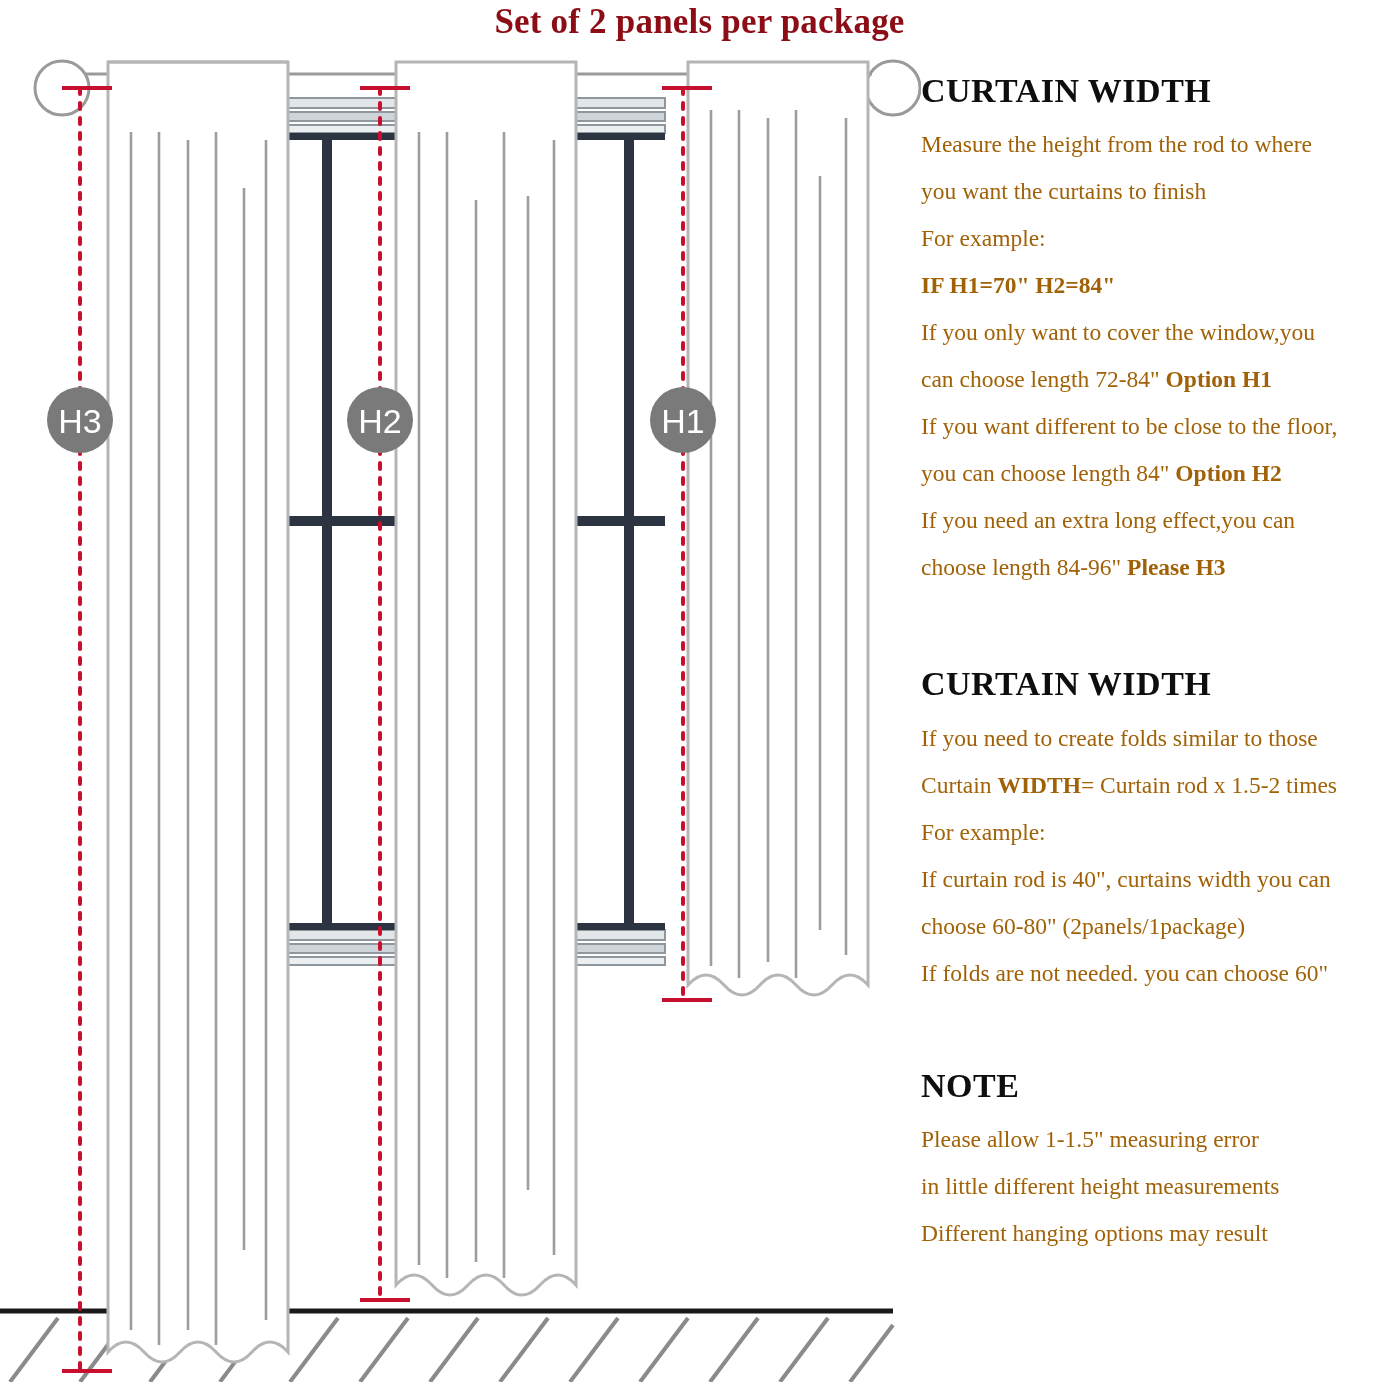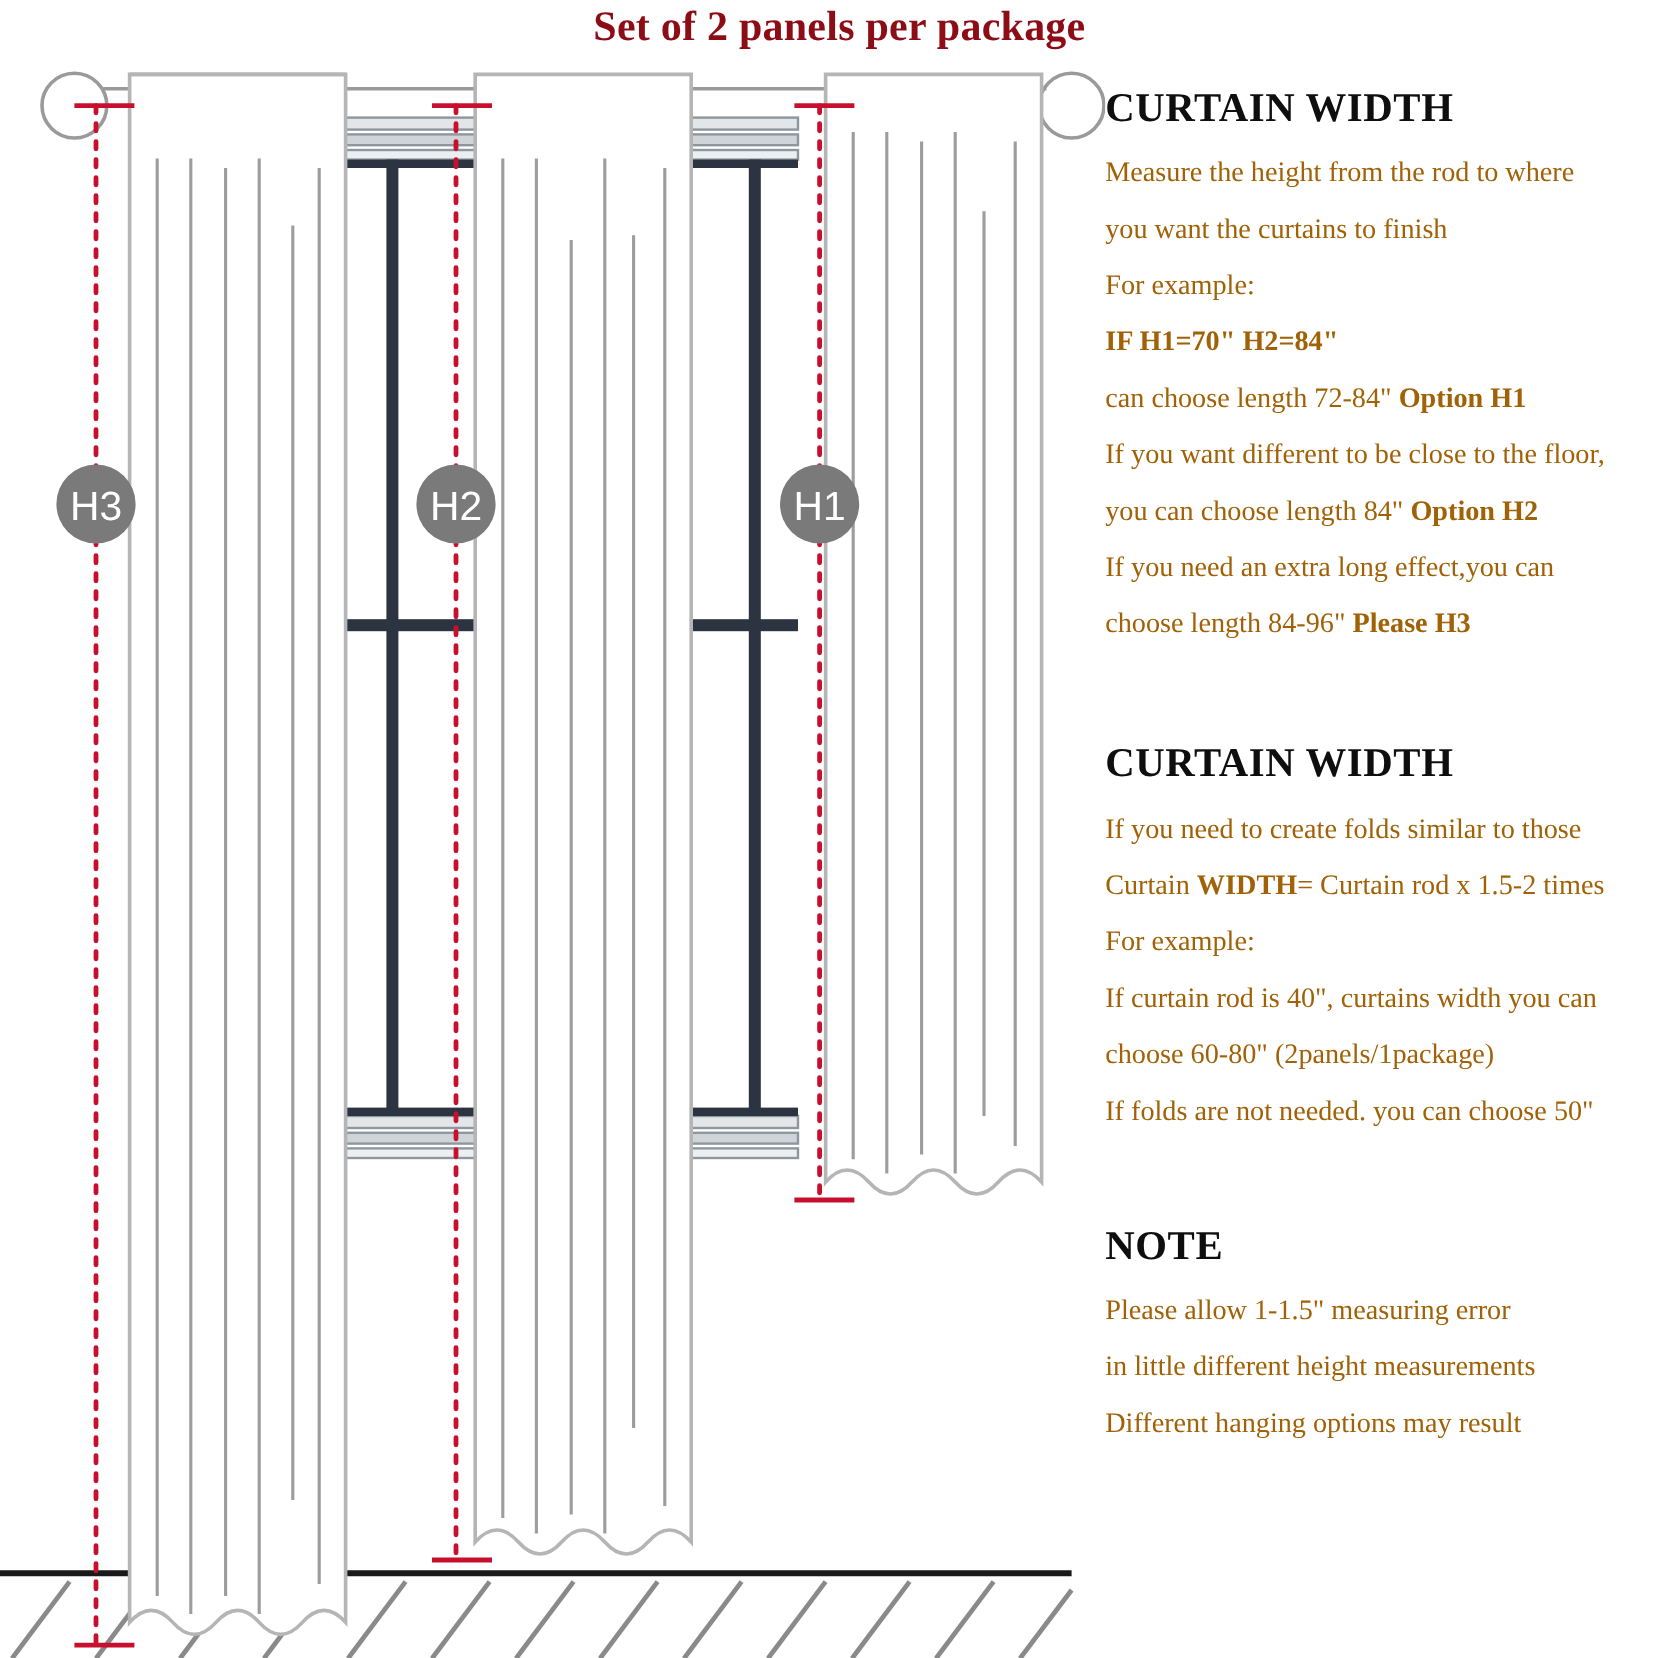--- a/index.html
+++ b/index.html
@@ -195,39 +195,40 @@
 
   <div class="textcol">
 
     <div>
       <h2 class="sec-title">CURTAIN WIDTH</h2>
       <div class="sec-body" id="body-0">
           <div><span>Measure the height from the rod to where</span></div>
           <div><span>you want the curtains to finish</span></div>
           <div><span>For example:</span></div>
           <div><b>IF H1=70"  H2=84"</b></div>
+          <div><span>If you only want to cover the window,you</span></div>
           <div><span>can choose length 72-84" </span><b>Option H1</b></div>
           <div><span>If you want different to be close to the floor,</span></div>
           <div><span>you can choose length 84" </span><b>Option H2</b></div>
           <div><span>If you need an extra long effect,you can</span></div>
           <div><span>choose length 84-96" </span><b>Please H3</b></div>
         </div>
     </div>
 
     <div class="gap-1"></div>
 
     <div>
       <h2 class="sec-title">CURTAIN WIDTH</h2>
       <div class="sec-body" id="body-1">
           <div><span>If you need to create folds similar to those</span></div>
           <div><span>Curtain </span><b>WIDTH</b><span>= Curtain rod x 1.5-2 times</span></div>
           <div><span>For example:</span></div>
           <div><span>If curtain rod is 40", curtains width you can</span></div>
           <div><span>choose 60-80" (2panels/1package)</span></div>
-          <div><span>If folds are not needed. you can choose 50"</span></div>
+          <div><span>If folds are not needed. you can choose 60"</span></div>
         </div>
     </div>
 
     <div class="gap-2"></div>
 
     <div>
       <h2 class="sec-title">NOTE</h2>
       <div class="sec-body" id="body-2">
           <div><span>Please allow 1-1.5" measuring error</span></div>
           <div><span>in little different height measurements</span></div>

